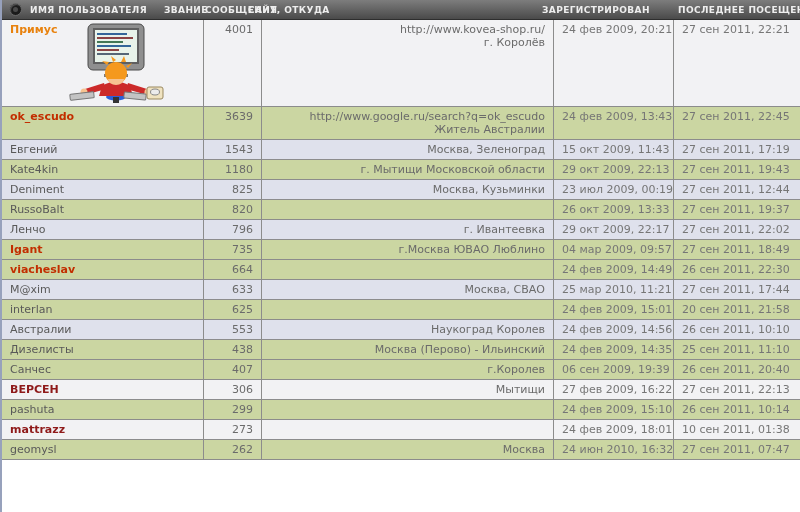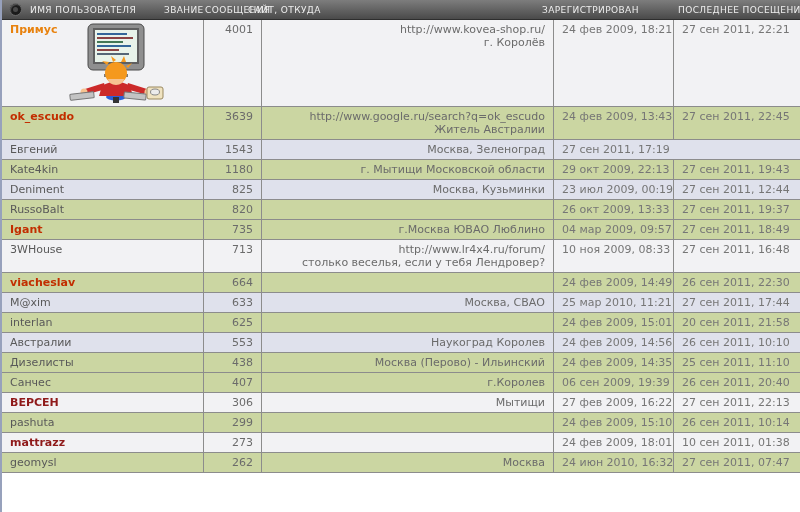--- a/index.html
+++ b/index.html
@@ -9,21 +9,21 @@
     background:#fff; font-family:"DejaVu Sans", sans-serif;
     border-left:2px solid var(--frame);
   }
   
   .thead {
     position:relative; height:20px; width:100%;
     background:linear-gradient(to bottom, var(--header-top), var(--header-bottom));
     border-bottom:1px solid #2e2e2e;
   }
   .thead .hcell {
-    position:absolute; top:5px; font-size:9px; font-weight:normal;
+    position:absolute; top:5px; font-size:9px; font-weight:bold;
     letter-spacing:.4px; color:var(--header-text); text-transform:uppercase;
     white-space:nowrap; cursor:pointer; text-decoration:none;
   }
   .h-user  { left:28px; }
   .h-rank  { left:162px; }
   .h-msg   { left:203px; }
   .h-site  { left:246px; }
   .h-reg   { left:540px; }
   .h-last  { left:676px; }
   .member-icon {
@@ -107,21 +107,21 @@
   <rect x="64" y="70" width="22" height="6" rx="1" fill="#c3c3c3" stroke="#777" transform="rotate(6 75 73)"></rect>
   <rect x="87" y="64" width="16" height="12" rx="2" fill="#f0e3c0" stroke="#99885f"></rect>
   <ellipse cx="95" cy="69" rx="4.5" ry="3" fill="#ececec" stroke="#888"></ellipse>
 </svg></span>
     </div>
     <div class="cell c-msg">4001</div>
     <div class="cell c-site">
       <a class="site">http://www.kovea-shop.ru/</a>
       <span class="from">г. Королёв</span>
     </div>
-    <div class="cell c-reg">24 фев 2009, 18:21</div>
+    <div class="cell c-reg">24 фев 2009, 20:21</div>
     <div class="cell c-last">27 сен 2011, 22:21</div>
       </div>
       <div class="row bg-green">
     <div class="cell c-user">
       <a class="username u-red">ok_escudo</a>
       
     </div>
     <div class="cell c-msg">3639</div>
     <div class="cell c-site">
       <a class="site">http://www.google.ru/search?q=ok_escudo</a>
@@ -133,20 +133,21 @@
       <div class="row bg-lav">
     <div class="cell c-user">
       <a class="username u-plain">Евгений</a>
       
     </div>
     <div class="cell c-msg">1543</div>
     <div class="cell c-site">
 
       <span class="from">Москва, Зеленоград</span>
     </div>
+    <div class="cell c-reg">15 окт 2009, 11:43</div>
     <div class="cell c-last">27 сен 2011, 17:19</div>
       </div>
       <div class="row bg-green">
     <div class="cell c-user">
       <a class="username u-plain">Kate4kin</a>
       
     </div>
     <div class="cell c-msg">1180</div>
     <div class="cell c-site">
 
@@ -174,46 +175,46 @@
       
     </div>
     <div class="cell c-msg">820</div>
     <div class="cell c-site">
       
       
     </div>
     <div class="cell c-reg">26 окт 2009, 13:33</div>
     <div class="cell c-last">27 сен 2011, 19:37</div>
       </div>
+      <div class="row bg-lav">
+    <div class="cell c-user">
+      <a class="username u-plain">Ленчо</a>
+      
+    </div>
+    <div class="cell c-msg">796</div>
+    <div class="cell c-site">
+
+      <span class="from">г. Ивантеевка</span>
+    </div>
+    <div class="cell c-reg">29 окт 2009, 22:17</div>
+    <div class="cell c-last">27 сен 2011, 22:02</div>
+      </div>
       <div class="row bg-green">
     <div class="cell c-user">
       <a class="username u-red">Igant</a>
       
     </div>
     <div class="cell c-msg">735</div>
     <div class="cell c-site">
 
       <span class="from">г.Москва ЮВАО Люблино</span>
     </div>
     <div class="cell c-reg">04 мар 2009, 09:57</div>
     <div class="cell c-last">27 сен 2011, 18:49</div>
       </div>
-      <div class="row bg-white">
-    <div class="cell c-user">
-      <a class="username u-plain">3WHouse</a>
-      
-    </div>
-    <div class="cell c-msg">713</div>
-    <div class="cell c-site">
-      <a class="site">http://www.lr4x4.ru/forum/</a>
-      <span class="from">столько веселья, если у тебя Лендровер?</span>
-    </div>
-    <div class="cell c-reg">10 ноя 2009, 08:33</div>
-    <div class="cell c-last">27 сен 2011, 16:48</div>
-      </div>
       <div class="row bg-green">
     <div class="cell c-user">
       <a class="username u-red">viacheslav</a>
       
     </div>
     <div class="cell c-msg">664</div>
     <div class="cell c-site">
       
       
     </div>

